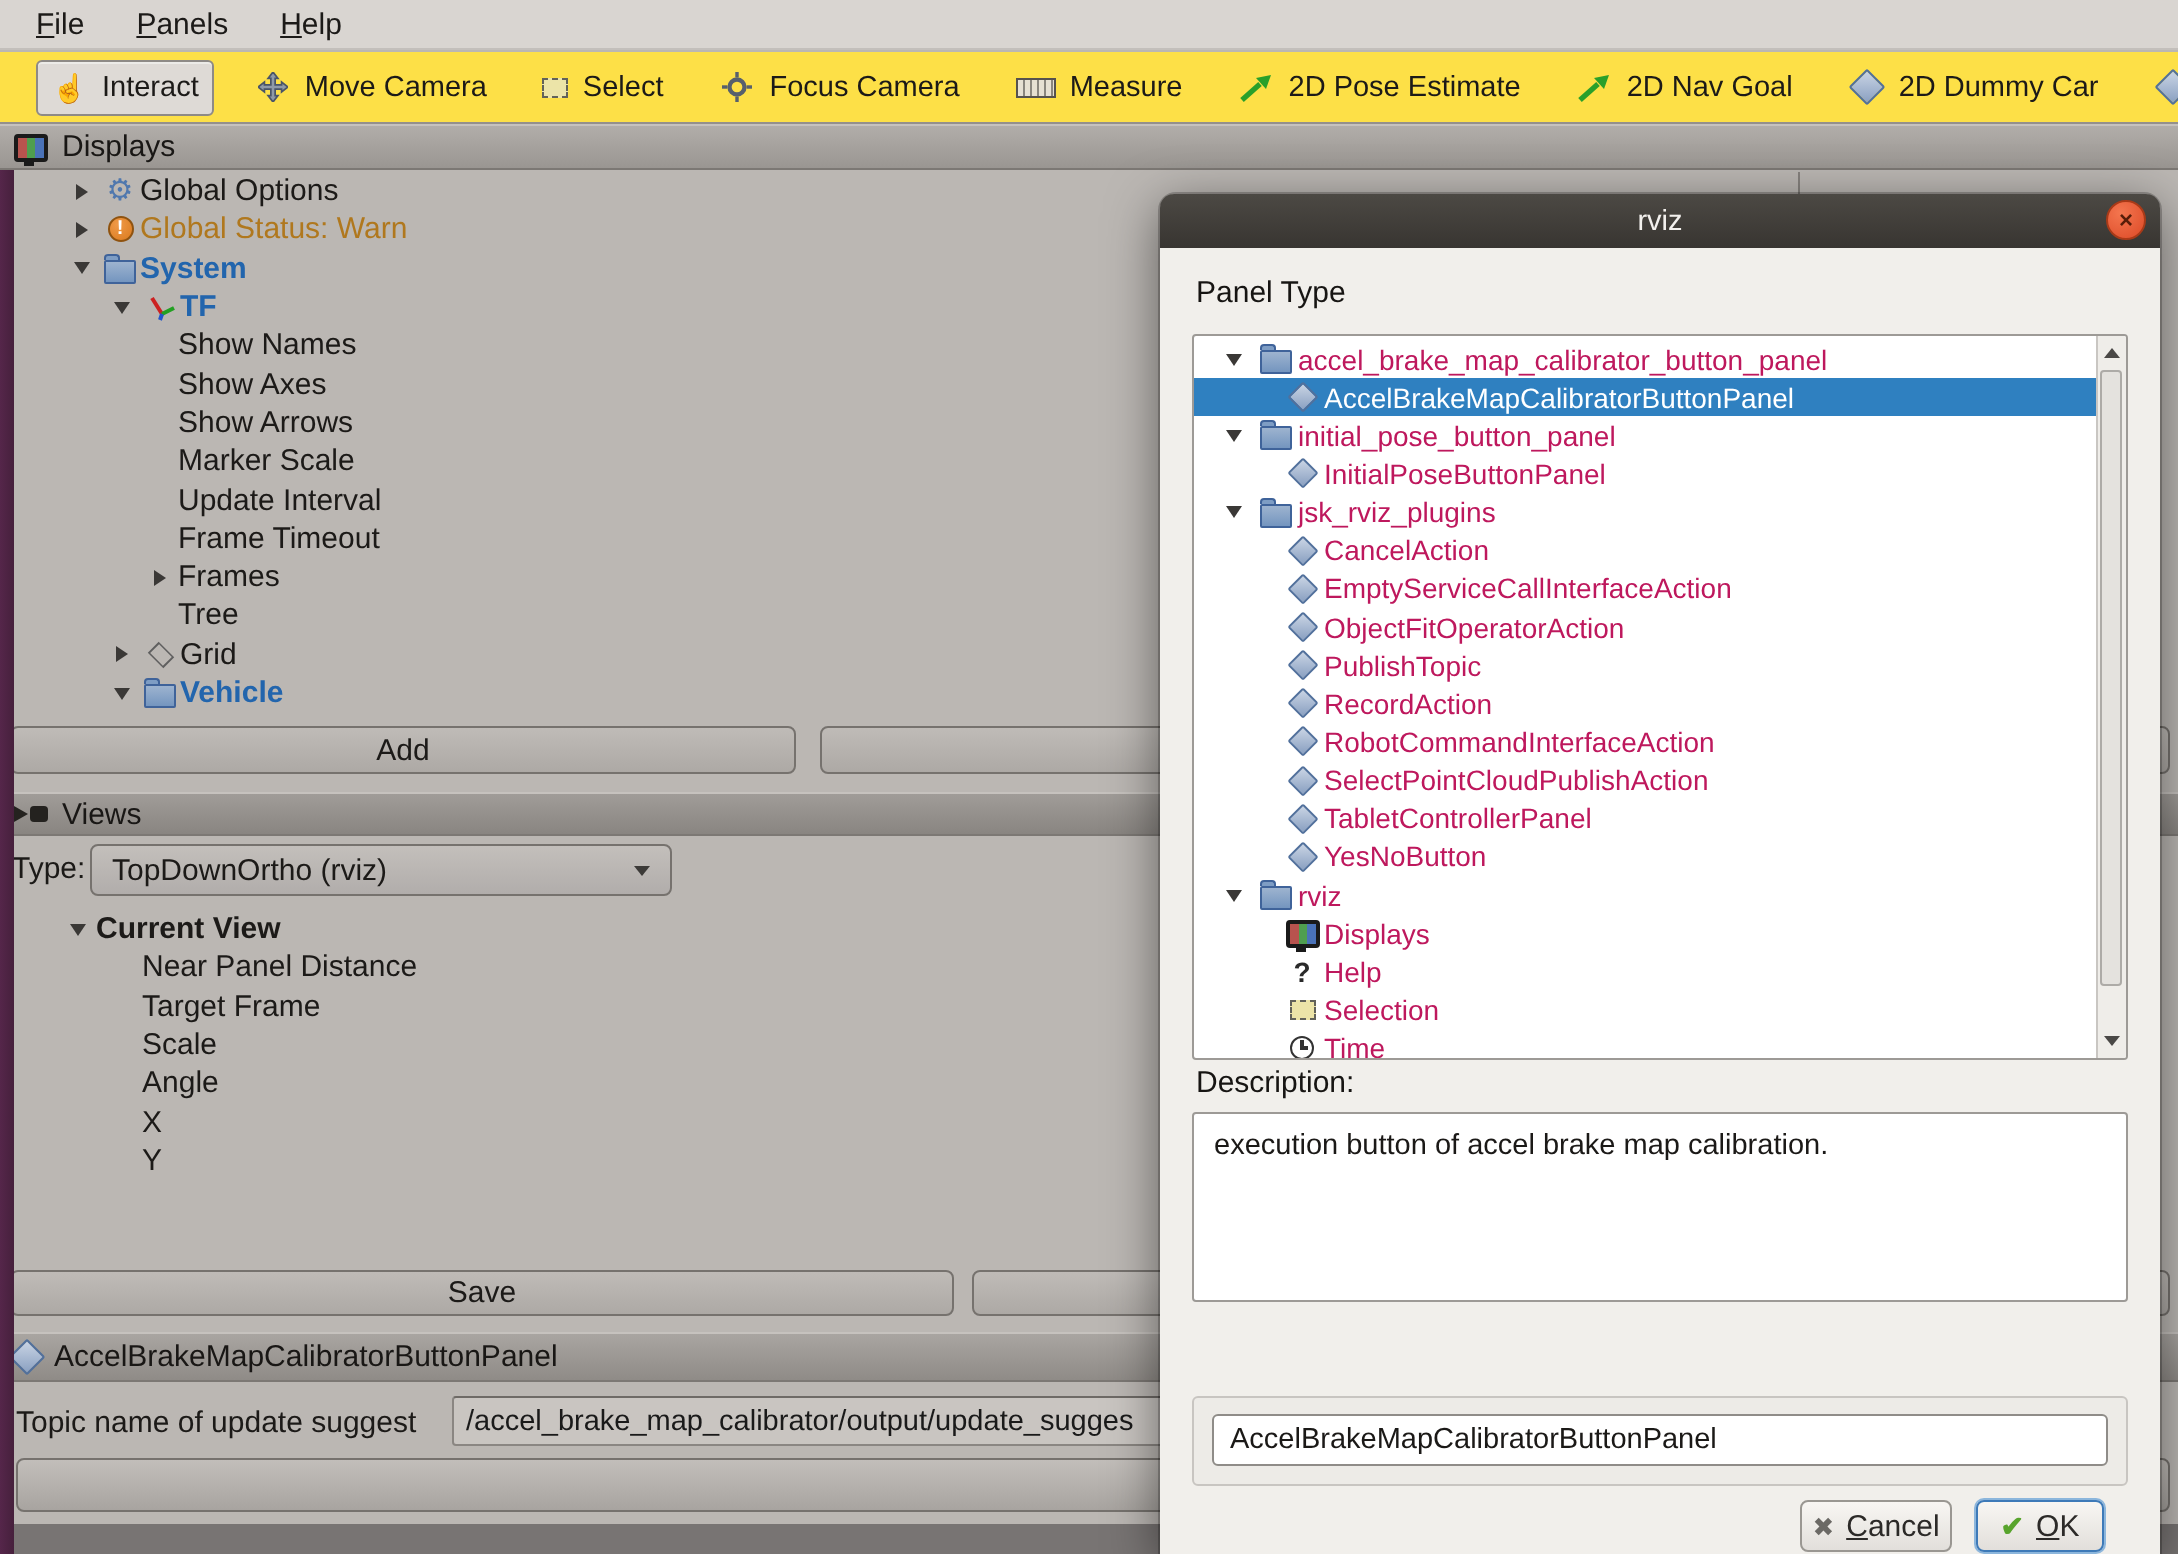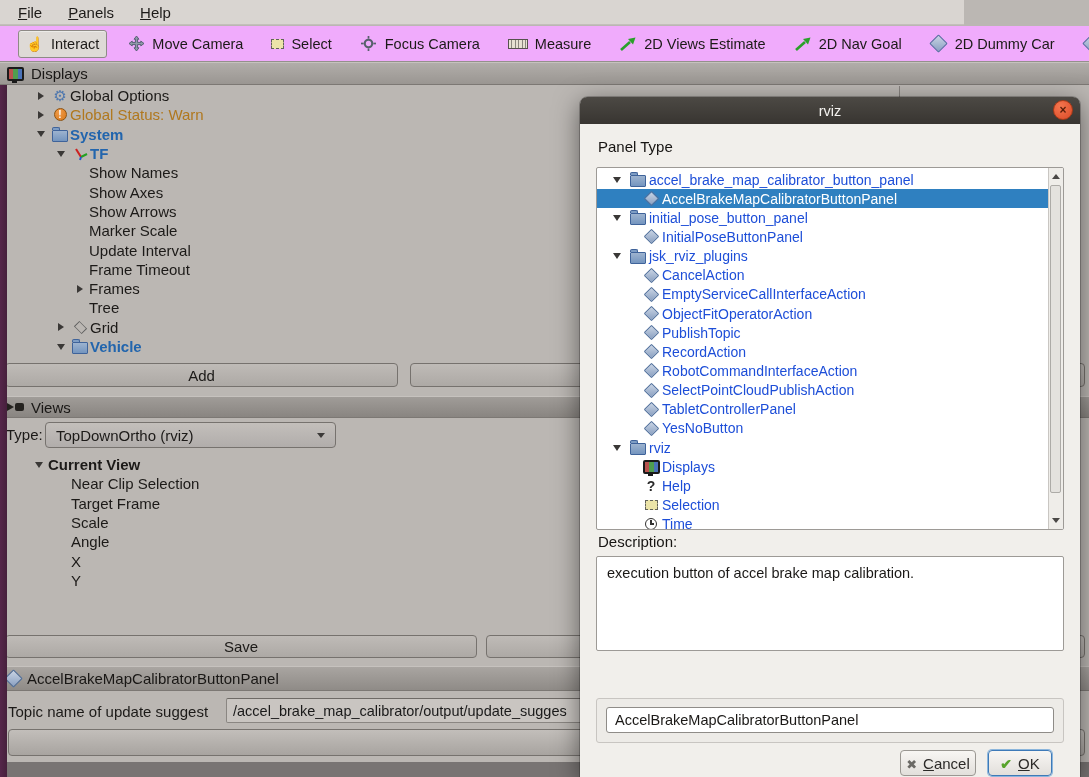--- a/index.html
+++ b/index.html
@@ -1,24 +1,24 @@
 <!DOCTYPE html>
 <html><head>
 <meta charset="utf-8">
 <style>
   html,body{margin:0;padding:0;background:#555;}
   #screen{position:relative;width:1089px;height:777px;overflow:hidden;
     font-family:"Liberation Sans",sans-serif;color:#1c1a18;background:#bbb7b3;}
   
-  .menubar{position:absolute;left:0;top:0;width:964px;height:25px;background:#d9d5d1;
+  .menubar{position:absolute;left:0;top:0;width:1089px;height:25px;background:#d9d5d1;
     border-bottom:1px solid #c3bfbb;display:flex;align-items:center;padding-left:12px;box-sizing:border-box;gap:14px;}
   .mitem{display:inline-block;font-size:15px;padding:2px 6px;}
   .mitem::first-letter{text-decoration:underline;}
   
-  .toolbar{position:absolute;left:0;top:26px;width:1089px;height:36px;background:#f0abfc;
+  .toolbar{position:absolute;left:0;top:26px;width:1089px;height:36px;background:#fde047;
     border-bottom:1px solid #94908c;display:flex;align-items:center;gap:12px;padding-left:4px;box-sizing:border-box;}
   .grip{width:7px;height:24px;background:repeating-linear-gradient(0deg,#bab6b2 0 2px,#8e8a86 2px 4px);margin-right:2px;}
   .titem{display:flex;align-items:center;gap:7px;font-size:14.5px;padding:5px 7px;white-space:nowrap;border:1px solid transparent;border-radius:3px;}
   .titem.active{background:#dedad6;border:1px solid #8e8a86;box-shadow:inset 0 1px 0 #ecebe8;}
   .tico{display:inline-flex;align-items:center;justify-content:center;width:18px;height:16px;}
   
   .phdr{position:absolute;left:0;width:1089px;display:flex;align-items:center;gap:7px;padding-left:7px;
     box-sizing:border-box;font-size:15px;color:#191715;background:linear-gradient(#aca8a4,#938f8b);
     border-top:1px solid #c6c2be;border-bottom:1px solid #7c7874;}
   .displays-header{top:62px;height:23px;background:linear-gradient(#b1ada9,#9a9692);}
@@ -99,21 +99,21 @@
     background:radial-gradient(circle at 35% 30%,#f4764f,#dc4a27);border:1px solid #a83a18;box-sizing:border-box;
     display:flex;align-items:center;justify-content:center;color:#571d09;font-size:12px;font-weight:bold;}
   .dlg-close::before{content:"×";margin-top:-1px;}
   .dlg-label{position:absolute;left:18px;font-size:15px;color:#171513;}
   .lbl-ptype{top:41px;}
   .lbl-desc{top:436px;}
   .lbl-pname{top:606px;}
   .ptree{position:absolute;left:16px;top:70px;width:468px;height:363px;background:#fff;
     border:1px solid #9d9a96;border-radius:2px;box-sizing:border-box;overflow:hidden;}
   .ptree-rows{position:absolute;left:0;top:2px;right:15px;}
-  .prow{display:flex;align-items:center;height:19.15px;font-size:14px;white-space:nowrap;color:#1d4ed8;}
+  .prow{display:flex;align-items:center;height:19.15px;font-size:14px;white-space:nowrap;color:#be185d;}
   .pfold{padding-left:10px;} .pleaf{padding-left:43px;}
   .prow .arr{flex:0 0 20px;} .prow .ic{flex:0 0 22px;}
   .prow.sel{background:#2f80c0;color:#fff;}
   .sbar{position:absolute;right:0;top:0;width:15px;height:100%;background:#efede9;border-left:1px solid #c9c6c2;box-sizing:border-box;}
   .sb-up,.sb-down{position:absolute;left:0;width:14px;height:15px;display:flex;align-items:center;justify-content:center;}
   .sb-up{top:1px;} .sb-down{bottom:1px;}
   .sb-up::before{content:"";border-left:4px solid transparent;border-right:4px solid transparent;border-bottom:5px solid #4a4846;}
   .sb-down::before{content:"";border-left:4px solid transparent;border-right:4px solid transparent;border-top:5px solid #4a4846;}
   .sb-thumb{position:absolute;left:1px;top:17px;width:11px;height:308px;background:#e4e2de;
     border:1px solid #adaba7;border-radius:2px;box-sizing:border-box;}
@@ -177,21 +177,21 @@
       <span class="tico icon-ruler"></span>
       <span>Measure</span>
     </div>
     <div class="titem">
       <span class="tico">
         <svg width="16" height="14" viewBox="0 0 16 14">
             <line x1="1" y1="13" x2="10" y2="5" stroke="#2aa02a" stroke-width="2.6"></line>
             <path d="M8 2 L15.5 0.5 L13 7.5 Z" fill="#2aa02a"></path>
           </svg>
       </span>
-      <span>2D Views Estimate</span>
+      <span>2D Pose Estimate</span>
     </div>
     <div class="titem">
       <span class="tico">
         <svg width="16" height="14" viewBox="0 0 16 14">
             <line x1="1" y1="13" x2="10" y2="5" stroke="#2aa02a" stroke-width="2.6"></line>
             <path d="M8 2 L15.5 0.5 L13 7.5 Z" fill="#2aa02a"></path>
           </svg>
       </span>
       <span>2D Nav Goal</span>
     </div>
@@ -325,21 +325,21 @@
   </div>
 
   <div class="vtree">
     <div class="row vl0">
       <span class="arr">
           <span class="tri-d"></span>
         </span>
       <span class="bold">Current View</span>
     </div>
     <div class="row vl1">
-        <span>Near Clip Selection</span>
+        <span>Near Panel Distance</span>
       </div>
     <div class="row vl1">
         <span>Target Frame</span>
       </div>
     <div class="row vl1">
         <span>Scale</span>
       </div>
     <div class="row vl1">
         <span>Angle</span>
       </div>

